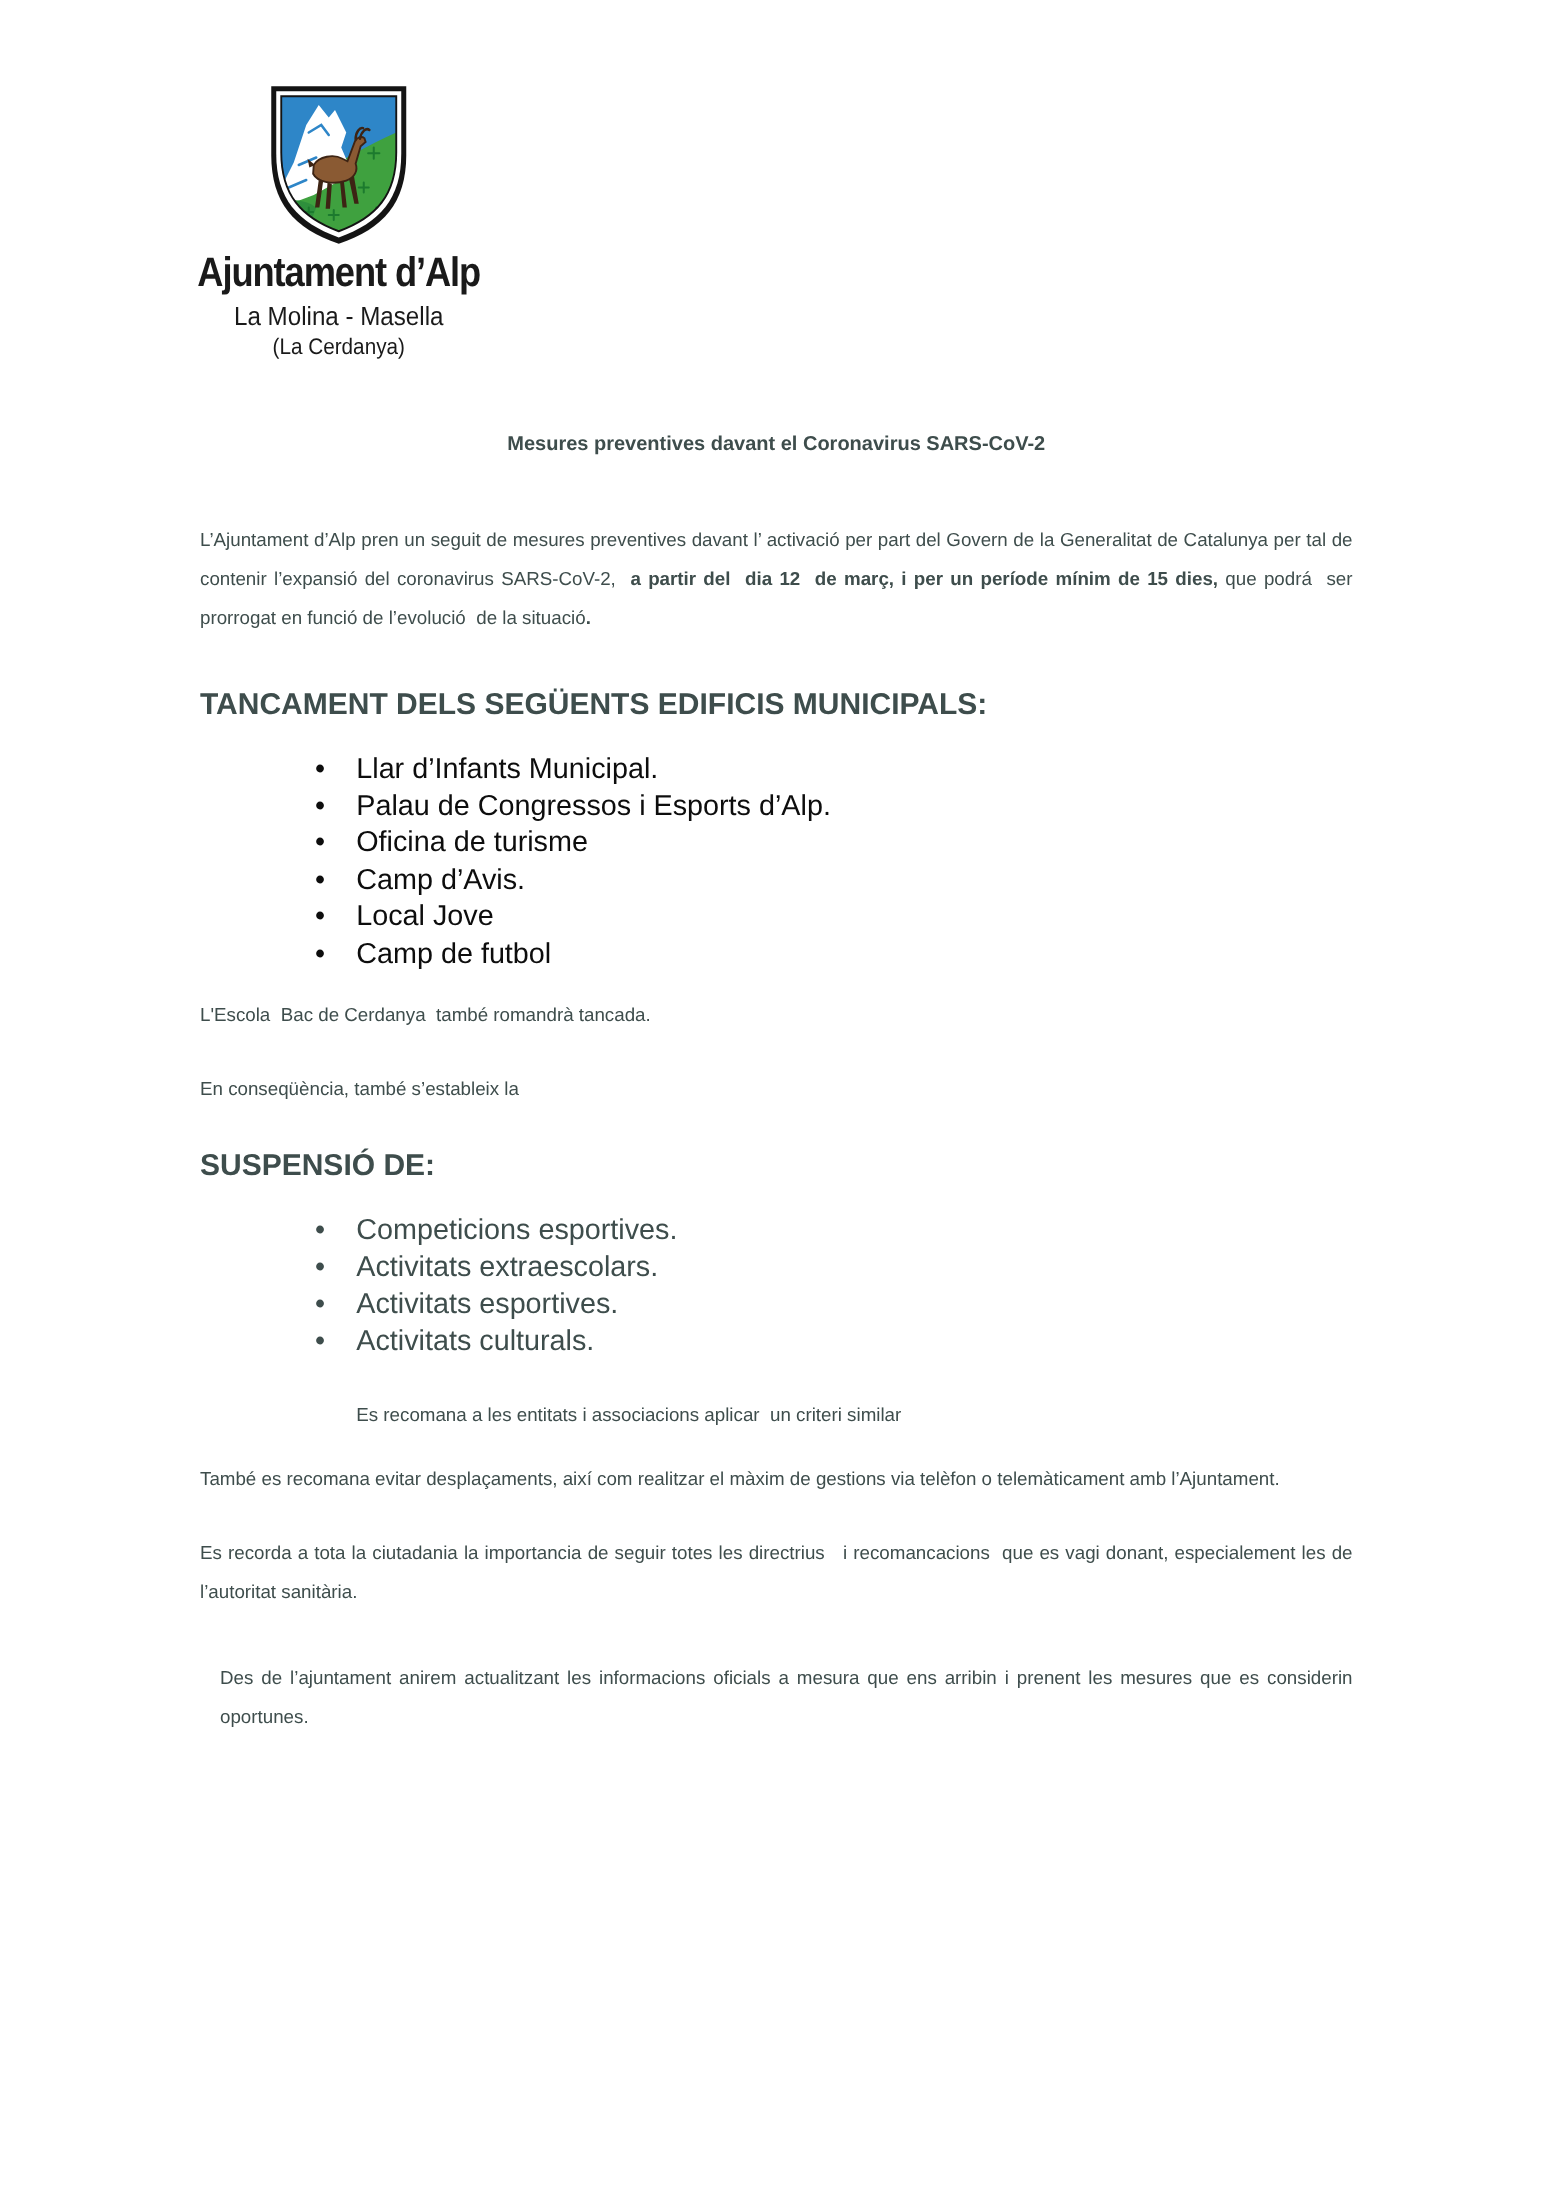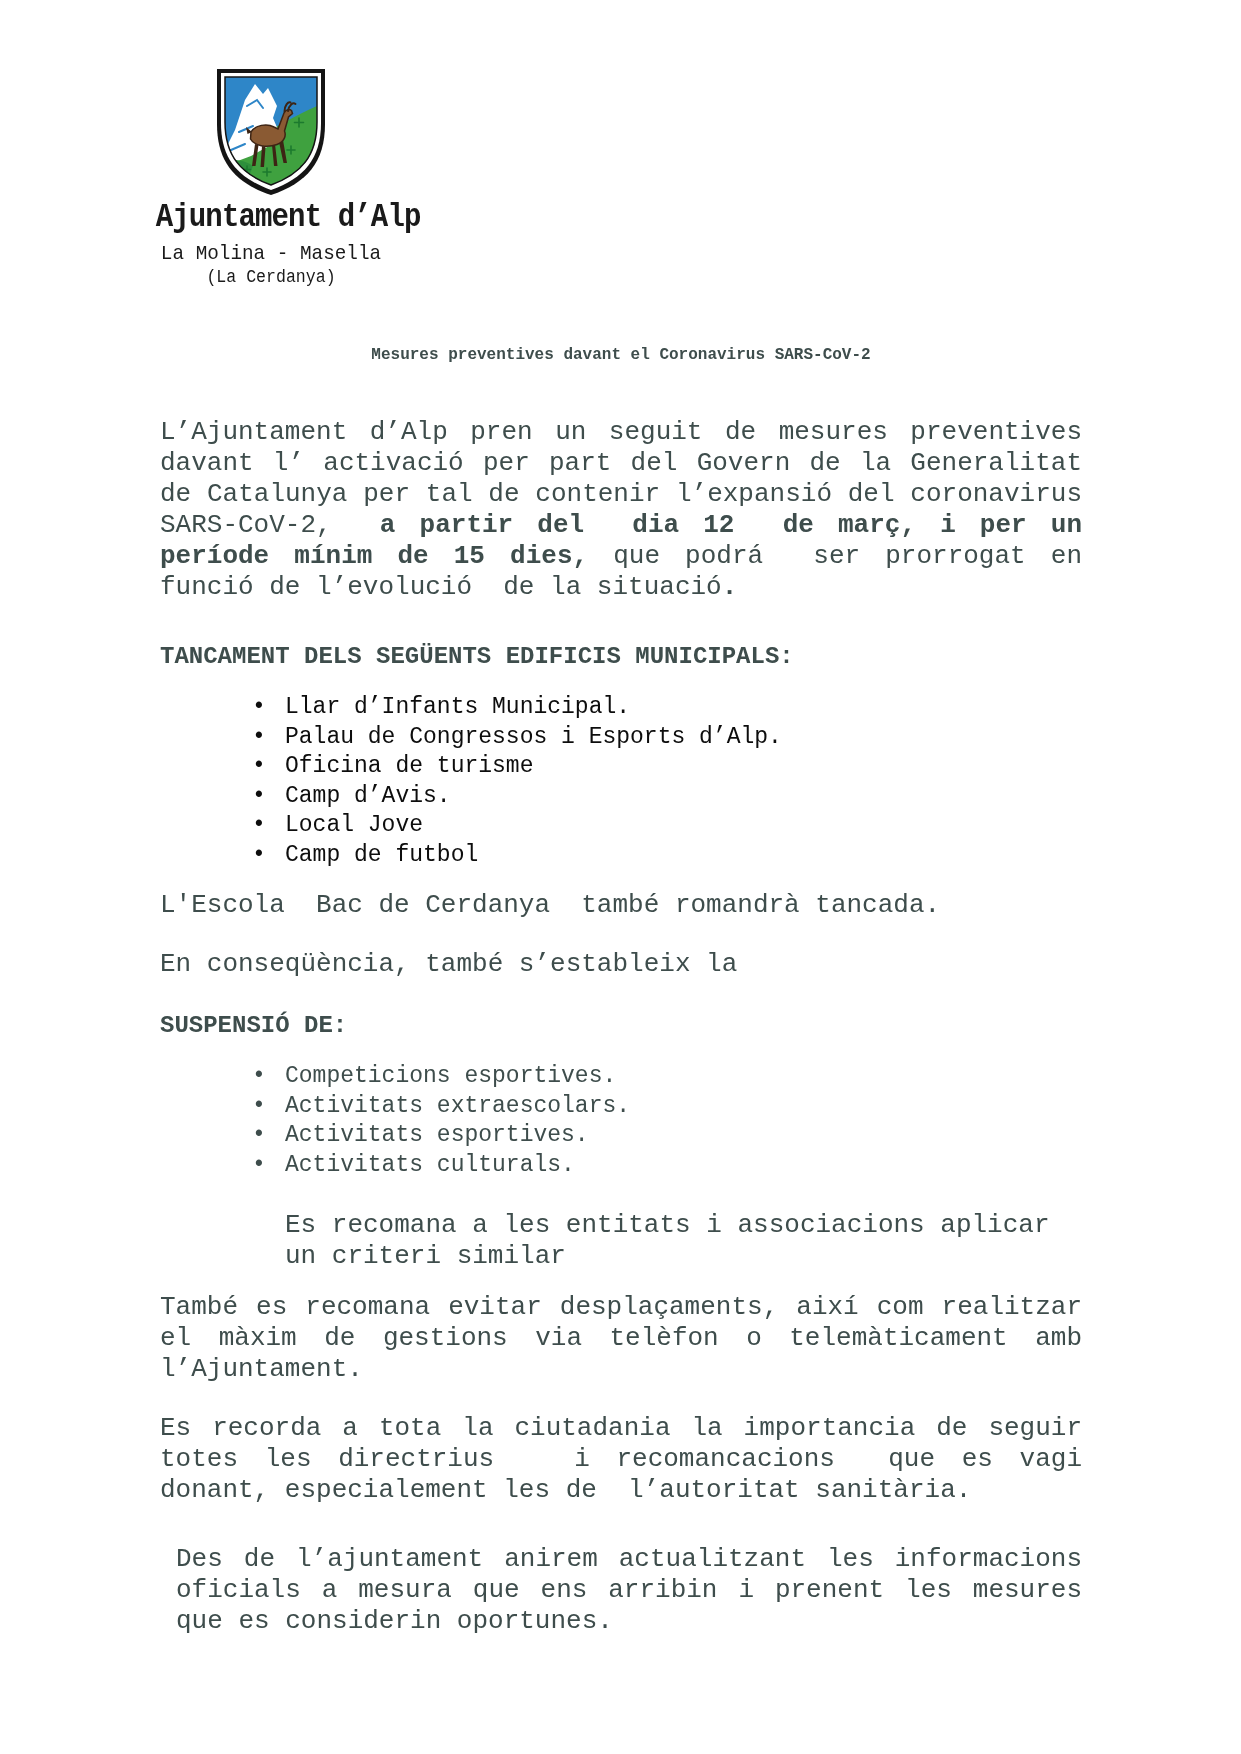--- a/index.html
+++ b/index.html
@@ -2,21 +2,21 @@
 <html style="--body_text: #3E4D4C; --list_primary_text: #0D0D0D; --logo_text: #1A1A1A; --shield-border: #141414; --shield-sky: #2E86C8; --shield-snow: #FFFFFF; --shield-grass_light: #3FA13F; --shield-grass_dark: #2E8F3C; --shield-plant: #1C7A2E; --shield-goat_body: #8A5A33; --shield-goat_dark: #3D2414;"><head>
 <meta charset="utf-8">
 <style>
   html, body { margin: 0; padding: 0; background: #ffffff; }
   .page {
     position: relative;
     width: 1241px;
     height: 1754px;
     background: #ffffff;
     overflow: hidden;
-    font-family: Liberation Mono, monospace;
+    font-family: Liberation Sans, sans-serif;
     color: var(--body_text, #3E4D4C);
     box-sizing: border-box;
     padding-top: 66px;
   }
   .content {
     padding-left: 160px;
     padding-right: 159px;
   }
   
   .logo-block {
@@ -53,21 +53,21 @@
     line-height: 1.1;
   }
   
   .doc-title {
     margin: 52px 0 0 0;
     font-size: 16px;
     font-weight: bold;
     text-align: center;
     line-height: 31px;
   }
-  p { margin: 0; font-size: 26px; line-height: 31px; white-space: pre-wrap; }
+  p { margin: 0; font-size: 15px; line-height: 31px; white-space: pre-wrap; }
   .justify { text-align: justify; }
   .intro { margin-top: 46px; }
   h2.section-heading {
     margin: 38px 0 0 0;
     font-size: 24px;
     font-weight: bold;
     line-height: 31px;
   }
   ul.doc-list {
     list-style: none;

